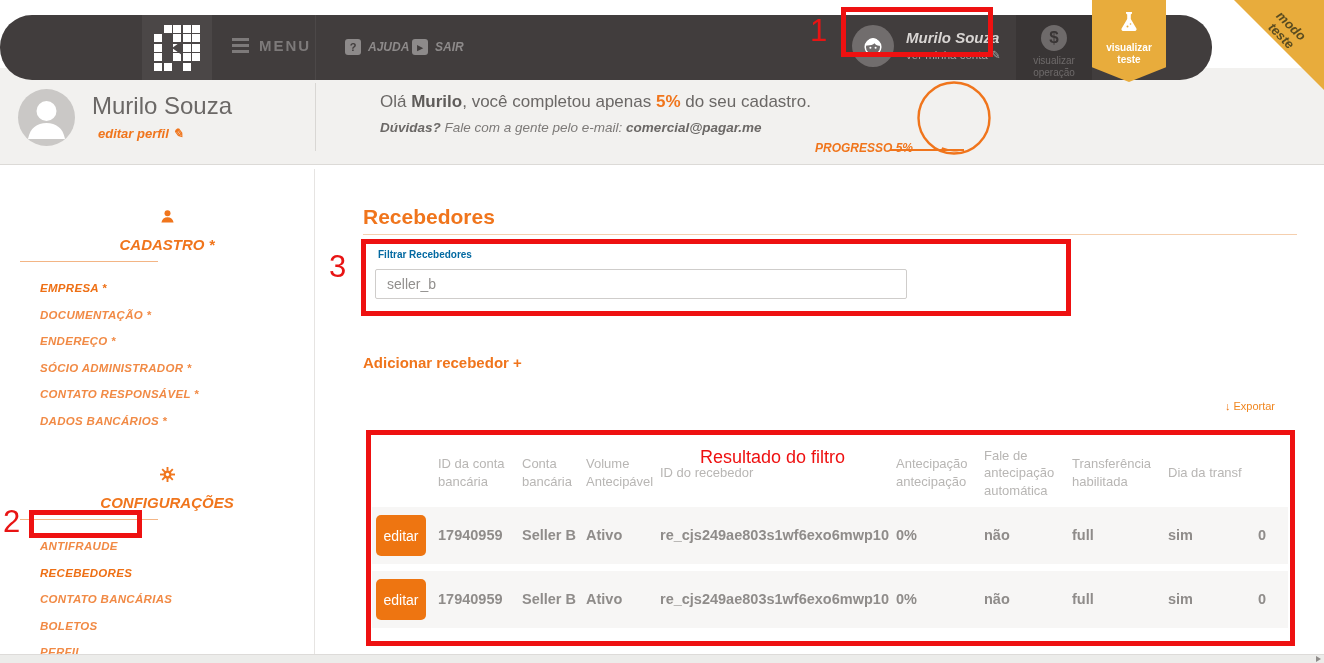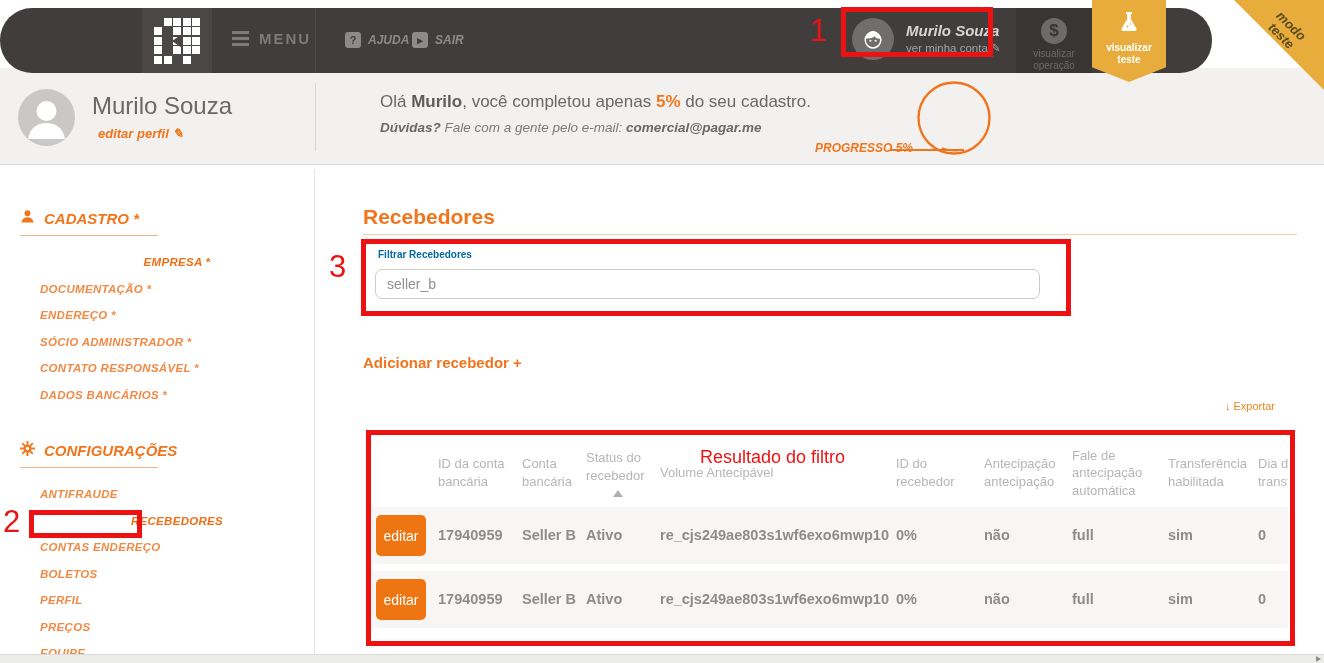--- a/index.html
+++ b/index.html
@@ -3,21 +3,21 @@
 <meta charset="utf-8">
 <style>
   * { box-sizing: border-box; margin: 0; padding: 0; }
   html,body { width:1324px; height:663px; }
   body {
     position: relative; overflow: hidden; background: #fff;
     font-family: "Liberation Sans", sans-serif; -webkit-font-smoothing: antialiased;
   }
 
   
-  .topbar { position:absolute; left:0; top:8px; width:1212px; height:65px; background:#413d3d; z-index:5;border-radius:32px; }
+  .topbar { position:absolute; left:0; top:15px; width:1212px; height:65px; background:#413d3d; z-index:5;border-radius:32px; }
   .logo-tile { position:absolute; left:142px; top:0; width:70px; height:65px; background:#4b4747;
                display:flex; align-items:center; justify-content:center; }
   .logo-grid { position:relative; width:46px; height:46px; display:grid;
                grid-template-columns:repeat(5,8px); grid-template-rows:repeat(5,8px); gap:1.5px; }
   .logo-grid i { background:transparent; }
   .logo-grid i.f { background:#fff; }
   .logo-arrow { position:absolute; left:18px; top:16px; width:0; height:0;
                 border-top:7px solid transparent; border-bottom:7px solid transparent; border-right:10px solid #4b4747; }
   .menu-wrap { position:absolute; left:232px; top:22px; display:flex; align-items:center; gap:10px; color:#7d7a7a; cursor:pointer; }
   .hamburger { display:flex; flex-direction:column; gap:3px; }
@@ -62,35 +62,35 @@
   .greet2 { position:absolute; left:380px; top:52px; font-size:13.5px; font-style:italic; color:#7d7a78; }
   .greet2 b { color:#6b6866; }
   .prog-label { position:absolute; left:815px; top:73px; font-size:12px; font-style:italic; font-weight:bold; color:#f0751c; }
   .prog-line { position:absolute; left:890px; top:81px; width:74px; height:2px; background:#f0751c; }
   .prog-circle { position:absolute; left:915px; top:11px; }
 
   
   .page { position:absolute; left:0; top:169px; width:1324px; height:485px; background:#fff; }
   .sidebar { position:absolute; left:0; top:0; width:315px; height:485px; border-right:1px solid #e6e4e2; }
   .side-title { display:flex; align-items:center; gap:9px; margin:0 0 8px 20px;
-                color:#f0751c; font-size:15px; font-weight:bold; font-style:italic; }
+                color:#f0751c; font-size:15px; font-weight:bold; font-style:italic;flex-direction:column; }
   .side-underline { margin-left:20px; width:138px; height:1px; background:#f3b585; }
   .nav { margin:20px 0 0 40px; display:flex; flex-direction:column; }
   .nav .item { color:#f18a45; font-size:11.5px; font-style:italic; font-weight:bold; letter-spacing:.3px;
                margin-bottom:14.5px; cursor:pointer; }
-  .nav .item.active { color:#ee6f14;text-align:center; }
+  .nav .item.active { color:#ee6f14; }
   .sec-cadastro { padding-top:40px; }
   .sec-config { padding-top:26px; }
 
   .content { position:absolute; left:315px; top:0; width:1009px; height:485px; }
   .page-title { position:absolute; left:48px; top:36px; font-size:21px; font-weight:bold; color:#f0751c; }
   .title-underline { position:absolute; left:48px; top:65px; width:934px; height:1px; background:#f5cfae; }
   .filter-label { position:absolute; left:63px; top:80px; font-size:10px; font-weight:bold; color:#0369a1; }
-  .filter-input { position:absolute; left:60px; top:100px; width:665px; height:30px; border:1px solid #cfcdcb;
-                  border-radius:7px; background:#fff; color:#918f8d; font-size:14px; padding:0 11px;
+  .filter-input { position:absolute; left:60px; top:100px; width:532px; height:30px; border:1px solid #cfcdcb;
+                  border-radius:2px; background:#fff; color:#918f8d; font-size:14px; padding:0 11px;
                   font-family:"Liberation Sans", sans-serif; }
   .add-link { position:absolute; left:48px; top:185px; font-size:15px; font-weight:bold; color:#f0751c; cursor:pointer; }
   .export-link { position:absolute; right:49px; top:231px; font-size:11px; color:#f0861f; cursor:pointer; }
   .export-link .arr { color:#ee7511; font-weight:bold; margin-right:3px; }
 
   
   .table { position:absolute; left:57px; top:270px; width:916px; height:200px; overflow:hidden; }
   .thead-row, .trow { display:grid; grid-template-columns:66px 84px 64px 74px 236px 88px 88px 96px 90px 60px; }
   .thead-row { height:68px; }
   .th { display:flex; flex-direction:column; justify-content:center; color:#b8b6b4; font-size:13px;
@@ -279,21 +279,21 @@
                 <circle cx="8" cy="8" r="1.8" fill="#fff"></circle>
             </g>
           </svg>
         </span>
         <span>CONFIGURAÇÕES</span>
       </div>
       <div class="side-underline"></div>
       <div class="nav">
           <div class="item">ANTIFRAUDE</div>
           <div class="item active">RECEBEDORES</div>
-          <div class="item">CONTAS ENDEREÇO</div>
+          <div class="item">CONTATO BANCÁRIAS</div>
           <div class="item">BOLETOS</div>
           <div class="item">PERFIL</div>
           <div class="item">PREÇOS</div>
           <div class="item">EQUIPE</div>
         </div>
     </div>
   </div>
 
   <div class="content">
     <div class="page-title">Recebedores</div>
@@ -306,24 +306,20 @@
     <div class="table">
       <div class="thead-row">
           <div class="th">
             <span></span>
           </div>
           <div class="th">
             <span>ID da conta bancária</span>
           </div>
           <div class="th">
             <span>Conta bancária</span>
-          </div>
-          <div class="th">
-            <span>Status do recebedor</span>
-            <span class="sort-arrow"></span>
           </div>
           <div class="th">
             <span>Volume Antecipável</span>
           </div>
           <div class="th">
             <span>ID do recebedor</span>
           </div>
           <div class="th">
             <span>Antecipação antecipação</span>
           </div>

